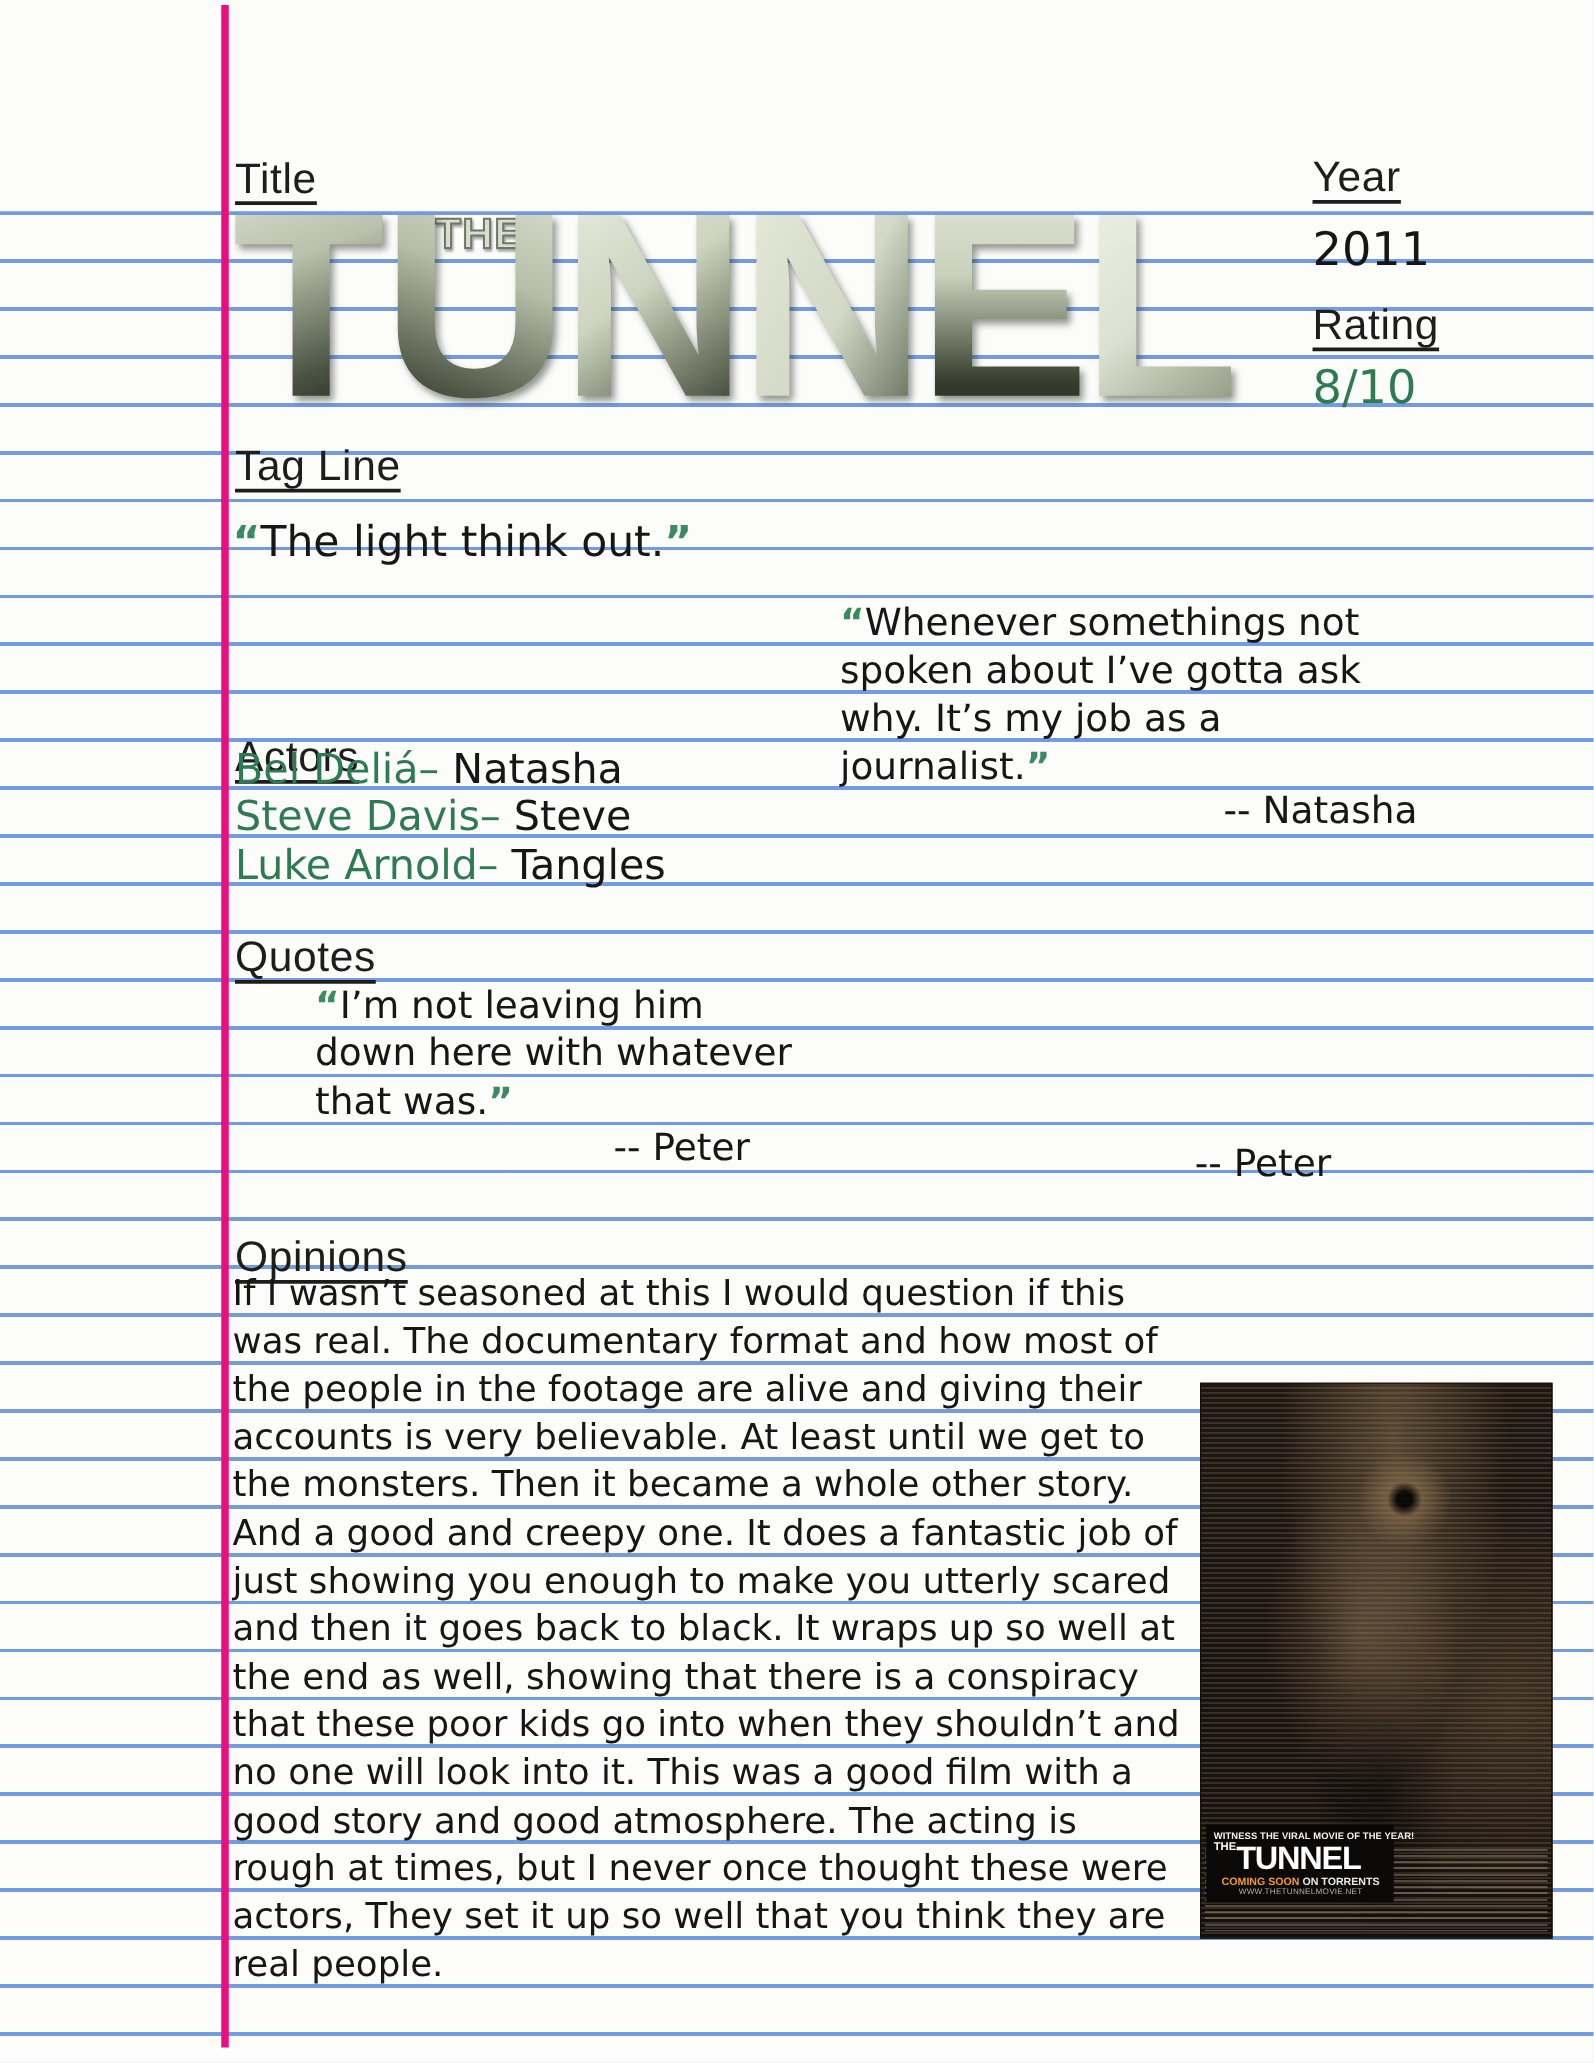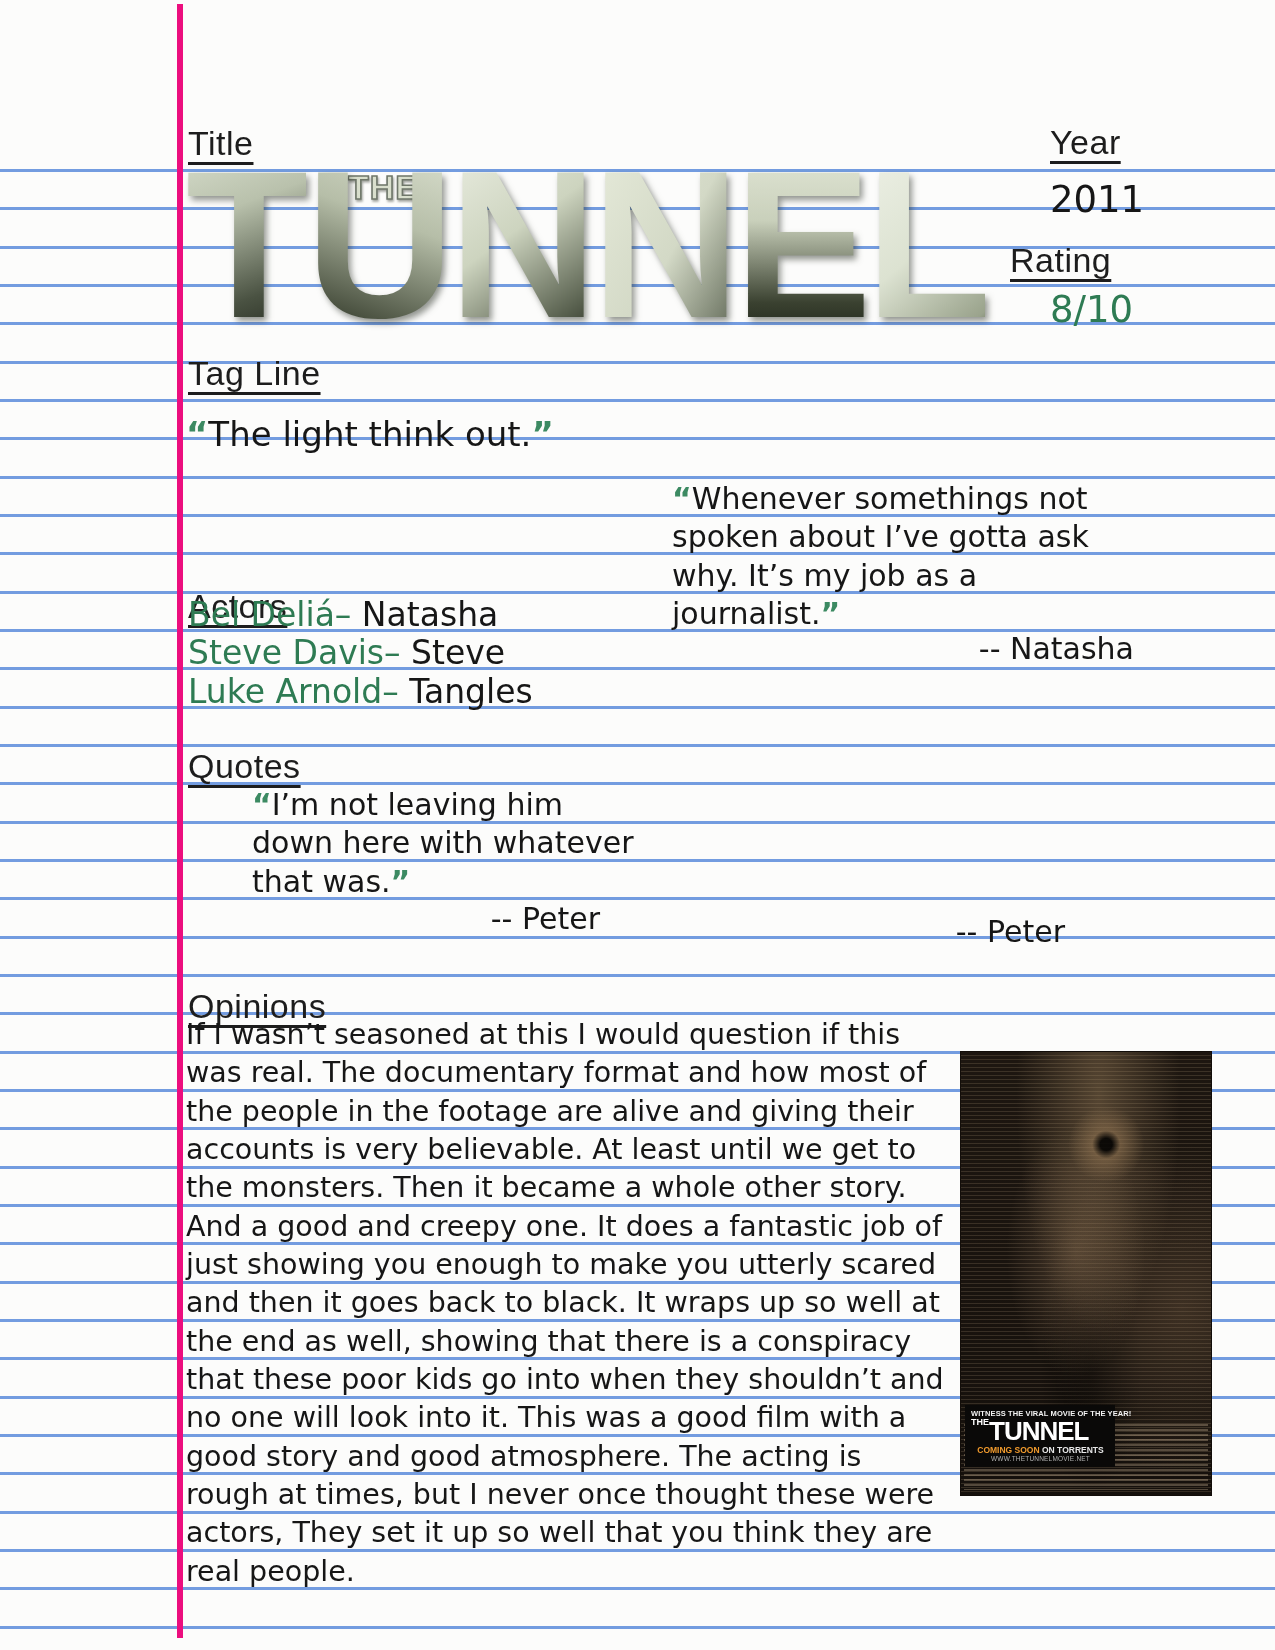--- a/index.html
+++ b/index.html
@@ -52,21 +52,21 @@
   .g0{background-image:linear-gradient(160deg,#dfe5d5 0%,#b9c1ac 35%,#4a5242 70%,#10140c 100%);}
   .g1{background-image:linear-gradient(200deg,#e3e8d8 0%,#b6bea8 40%,#343b2b 85%,#10140c 100%);}
   .g2{background-image:linear-gradient(145deg,#eef1e6 0%,#cdd4bf 45%,#59614f 80%,#181c12 100%);}
   .g3{background-image:linear-gradient(120deg,#e8ecdc 0%,#d3d9c6 55%,#6d7563 90%,#23281c 100%);}
   .g4{background-image:linear-gradient(180deg,#e9edde 0%,#c9d0bb 40%,#3a4130 75%,#0e120a 100%);}
   .g5{background-image:linear-gradient(140deg,#f0f3e9 0%,#dce2d1 50%,#9aa38c 85%,#3a4130 100%);}
 
   
   .year-label{ left:1050px; top:124px; }
   .year-value{ position:absolute; left:1050px; top:178px; font-size:37px; }
-  .rating-label{ left:1010px; top:242px; }
+  .rating-label{ left:1050px; top:242px; }
   .rating-value{ position:absolute; left:1050px; top:288px; font-size:37px; }
 
   .tagline-label{ left:188px; top:355px; }
   .tagline-quote{ position:absolute; left:186px; top:414px; font-size:34px; }
 
   .actors-label{ left:188px; top:588px; }
   .actors-list{ position:absolute; left:188px; top:596px; font-size:33px; line-height:38.33px; white-space:nowrap; }
 
   .quotes-label{ left:188px; top:748px; }
 
@@ -79,21 +79,21 @@
   .q-right2-attr{ position:absolute; left:745px; top:914px; width:320px; text-align:right; font-size:30px; }
 
   .opinions-label{ left:188px; top:988px; }
   .opinions-text{
     position:absolute; left:186px; top:1016px; width:762px;
     font-size:28.5px; line-height:38.33px;
   }
 
   
   .poster{
-    position:absolute; left:960px; top:1051px; width:252px; height:445px;
+    position:absolute; left:960px; top:1106px; width:282px; height:445px;
     background-color:#221a13;
     background-image:
       radial-gradient(circle at 58% 21%, rgba(0,0,0,.85) 0 6px, rgba(150,120,85,.5) 14px, transparent 38px),
       radial-gradient(ellipse at 55% 10%, rgba(170,140,100,.4), transparent 42%),
       radial-gradient(ellipse at 46% 45%, rgba(150,120,90,.38), transparent 36%),
       radial-gradient(ellipse at 88% 58%, rgba(140,110,80,.32), transparent 45%),
       radial-gradient(ellipse at 52% 72%, rgba(0,0,0,.5), transparent 28%),
       repeating-linear-gradient(to bottom, rgba(214,186,148,.17) 0 1px, transparent 1px 4px),
       linear-gradient(rgba(0,0,0,.15), rgba(0,0,0,.4));
     box-shadow:0 0 0 1px #120d09 inset;

